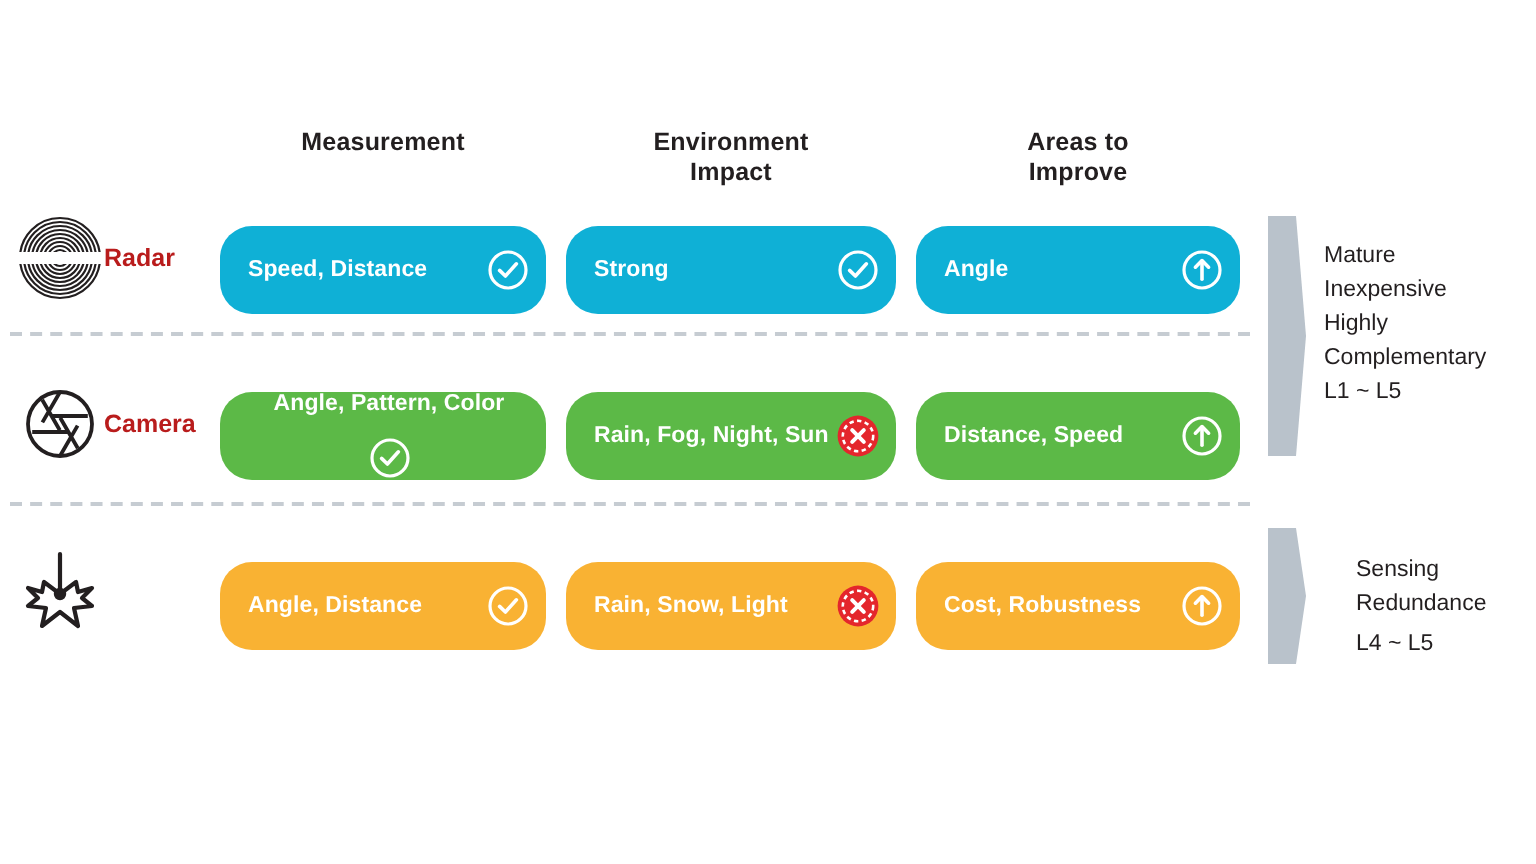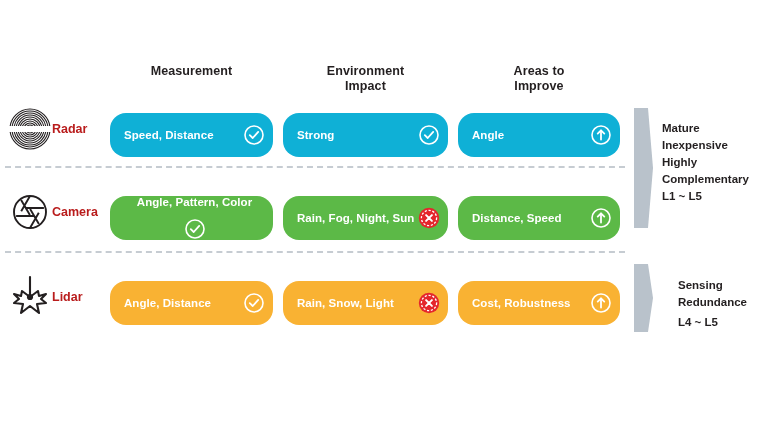--- a/index.html
+++ b/index.html
@@ -106,21 +106,21 @@
     width: 22px;
   }
   .chev svg { display: block; width: 100%; height: 100%; }
 
   .note {
     position: absolute;
     font-size: 11.5px;
     line-height: 17px;
     color: #231f20;
   }
-  .note .nl { display: block; white-space: nowrap; font-weight: bold; }
+  .note .nl { display: block; white-space: nowrap; }
 </style>
 </head>
 <body>
 
 <div id="board">
 
   <div class="col-header" style="left:110px; top:64px; width:163px;">
     <span class="l2">Measurement</span>
   </div>
   <div class="col-header" style="left:283px; top:64px; width:165px;">
@@ -262,21 +262,20 @@
       <svg viewBox="0 0 44 48" xmlns="http://www.w3.org/2000/svg">
         <g stroke="#231f20" fill="none" stroke-width="2.1" stroke-linejoin="round" stroke-linecap="round">
           <path d="M22 4 L22 22"></path>
           <path d="M6 21 L11 26 L6 30 L15 31 L13 40 L22 33 L31 40 L29 31 L38 30 L33 26 L38 21
                    L31 23 L30 18 L22 24 L14 18 L13 23 Z"></path>
         </g>
         <circle cx="22" cy="24" r="3.1" fill="#231f20"></circle>
       </svg>
     </div>
 
-    <div class="row-label">Lidar</div>
 
     <div class="pill c1" style="background:#f9b233;">
       <span class="pill-text">Angle, Distance</span>
       <span class="pill-badge">
         <svg viewBox="0 0 22 22" xmlns="http://www.w3.org/2000/svg">
           <circle cx="11" cy="11" r="9" fill="none" stroke="#ffffff" stroke-width="1.6"></circle>
           <path d="M6.8 11.2 L9.7 14 L15.2 7.9" fill="none" stroke="#ffffff" stroke-width="1.8" stroke-linecap="round" stroke-linejoin="round"></path>
         </svg>
       </span>
     </div>

